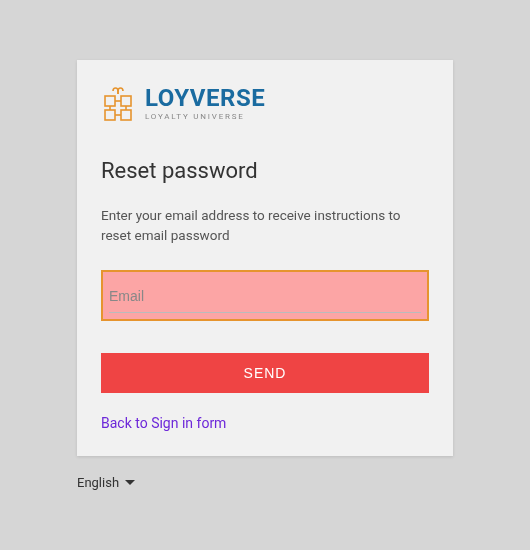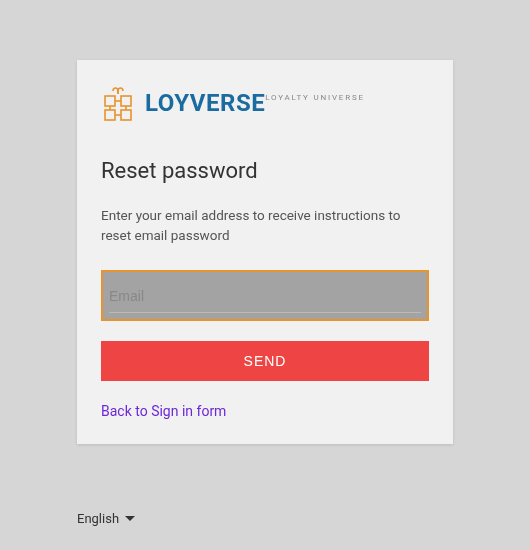--- a/index.html
+++ b/index.html
@@ -27,21 +27,21 @@
       display: flex;
       align-items: center;
       gap: 8px;
       margin-bottom: 36px;
     }
     .logo-icon svg {
       display: block;
     }
     .logo-text {
       display: flex;
-      flex-direction: row;
+      flex-direction: column;
       justify-content: center;
     }
     .logo-brand {
       font-size: 24px;
       font-weight: 700;
       color: #1a6ba0;
       letter-spacing: 0.5px;
       line-height: 1;
     }
     .logo-tagline {
@@ -59,22 +59,22 @@
     }
     .desc {
       font-size: 13.5px;
       color: #555;
       line-height: 1.5;
       margin-bottom: 24px;
     }
     .input-highlight {
       border: 2px solid #e6942e;
       padding: 6px;
-      background: #a3a3a3;
-      margin-bottom: 20px;
+      background: #fca5a5;
+      margin-bottom: 32px;
     }
     .email-input {
       width: 100%;
       border: none;
       border-bottom: 1px solid #bbb;
       background: transparent;
       font-size: 14px;
       color: #333;
       padding: 10px 0 8px 0;
       outline: none;
@@ -103,21 +103,20 @@
     .lang-selector {
       position: absolute;
       left: 77px;
       top: 475px;
       font-size: 13px;
       color: #333;
       display: flex;
       align-items: center;
       gap: 6px;
       cursor: pointer;
-      margin-top: 36px;
     }
     .chevron-down {
       width: 0;
       height: 0;
       border-left: 5px solid transparent;
       border-right: 5px solid transparent;
       border-top: 5px solid #333;
     }
   </style>
 </head>

